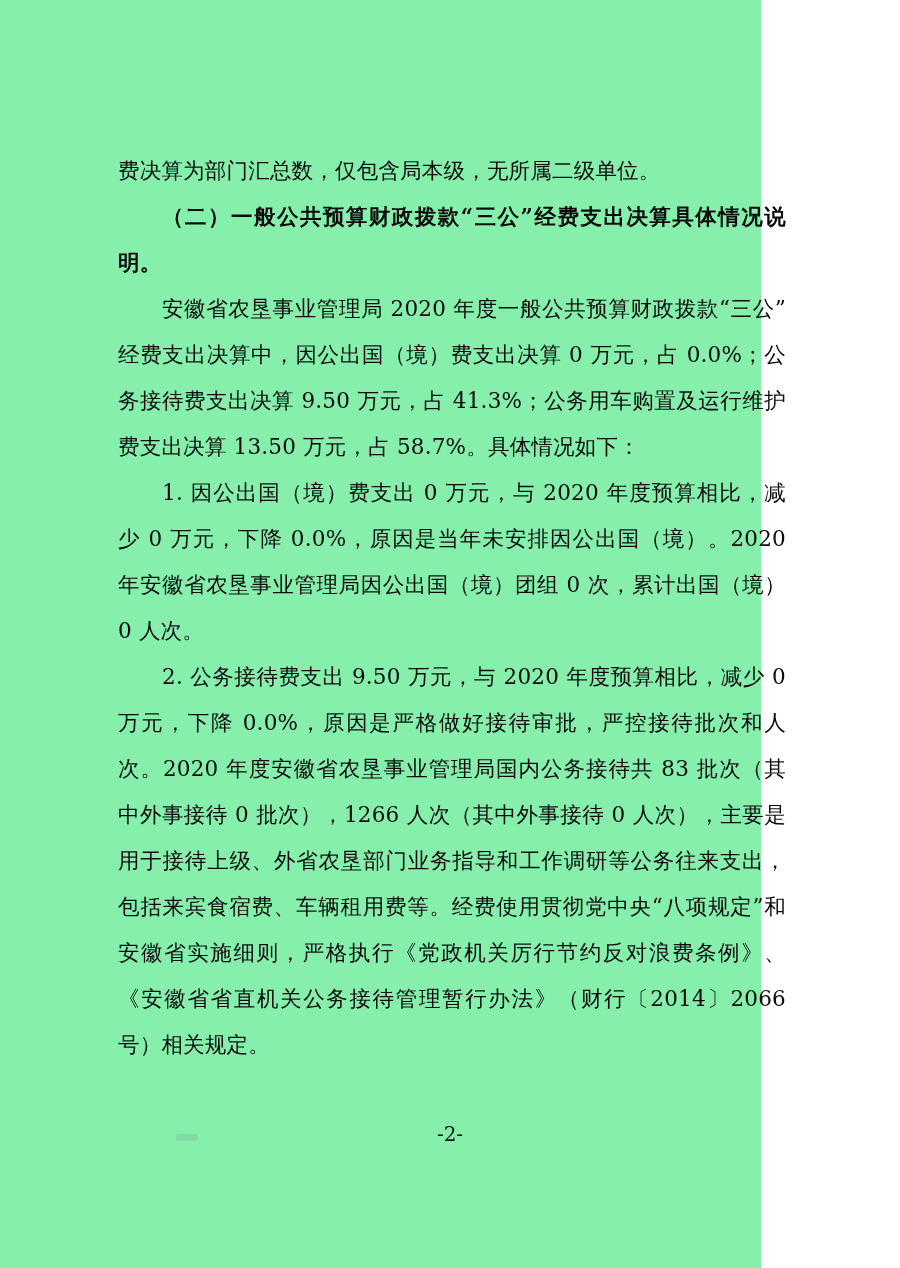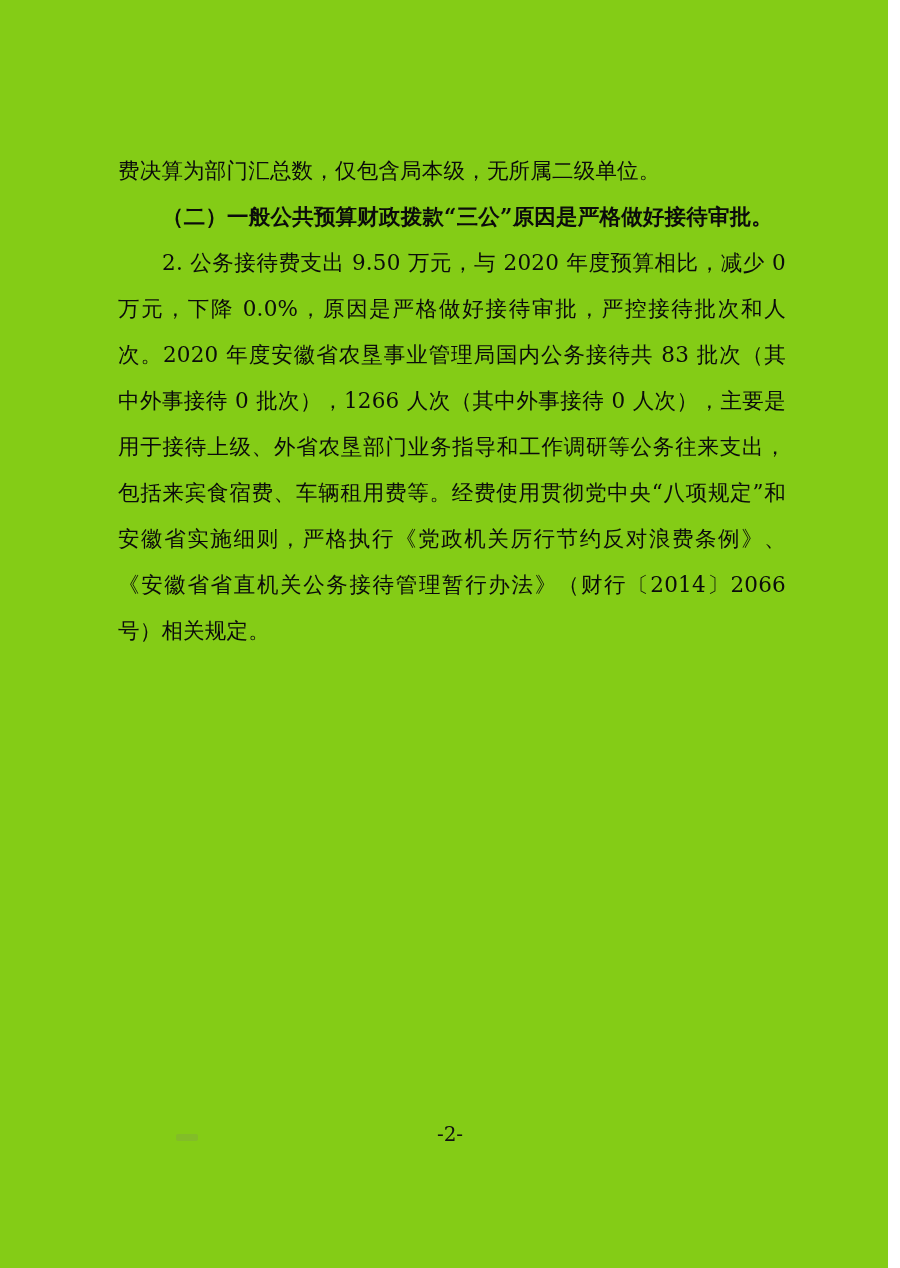--- a/index.html
+++ b/index.html
@@ -12,23 +12,23 @@
     height: 1268px;
     font-family: "DejaVu Serif", "Liberation Serif", serif;
     color: #000000;
     position: relative;
     overflow: hidden;
   }
   .page {
     position: absolute;
     top: 0;
     left: 0;
-    width: 888px;
+    width: 761px;
     height: 1268px;
-    background: #84cc16;
+    background: #86efac;
   }
   .content {
     position: absolute;
     top: 148px;
     left: 118px;
     width: 668px;
   }
   .para {
     font-size: 21.5px;
     line-height: 46px;
@@ -67,23 +67,25 @@
 </style>
 </head>
 <body>
 
 <div class="page">
 
   <div class="content">
 
     <p class="para">费决算为部门汇总数，仅包含局本级，无所属二级单位。</p>
 
-    <p class="para indent bold">（二）一般公共预算财政拨款“三公”原因是严格做好接待审批。</p>
+    <p class="para indent bold">（二）一般公共预算财政拨款“三公”经费支出决算具体情况说明。</p>
 
+    <p class="para indent">安徽省农垦事业管理局 2020 年度一般公共预算财政拨款“三公”经费支出决算中，因公出国（境）费支出决算 0 万元，占 0.0%；公务接待费支出决算 9.50 万元，占 41.3%；公务用车购置及运行维护费支出决算 13.50 万元，占 58.7%。具体情况如下：</p>
 
+    <p class="para indent">1. 因公出国（境）费支出 0 万元，与 2020 年度预算相比，减少 0 万元，下降 0.0%，原因是当年未安排因公出国（境）。2020 年安徽省农垦事业管理局因公出国（境）团组 0 次，累计出国（境）0 人次。</p>
 
     <p class="para indent">2. 公务接待费支出 9.50 万元，与 2020 年度预算相比，减少 0 万元，下降 0.0%，原因是严格做好接待审批，严控接待批次和人次。2020 年度安徽省农垦事业管理局国内公务接待共 83 批次（其中外事接待 0 批次），1266 人次（其中外事接待 0 人次），主要是用于接待上级、外省农垦部门业务指导和工作调研等公务往来支出，包括来宾食宿费、车辆租用费等。经费使用贯彻党中央“八项规定”和安徽省实施细则，严格执行《党政机关厉行节约反对浪费条例》、《安徽省省直机关公务接待管理暂行办法》（财行〔2014〕2066 号）相关规定。</p>
 
 
   </div>
 
   <div class="faint-mark"></div>
 
   <div class="pagenum">-2-</div>
 

